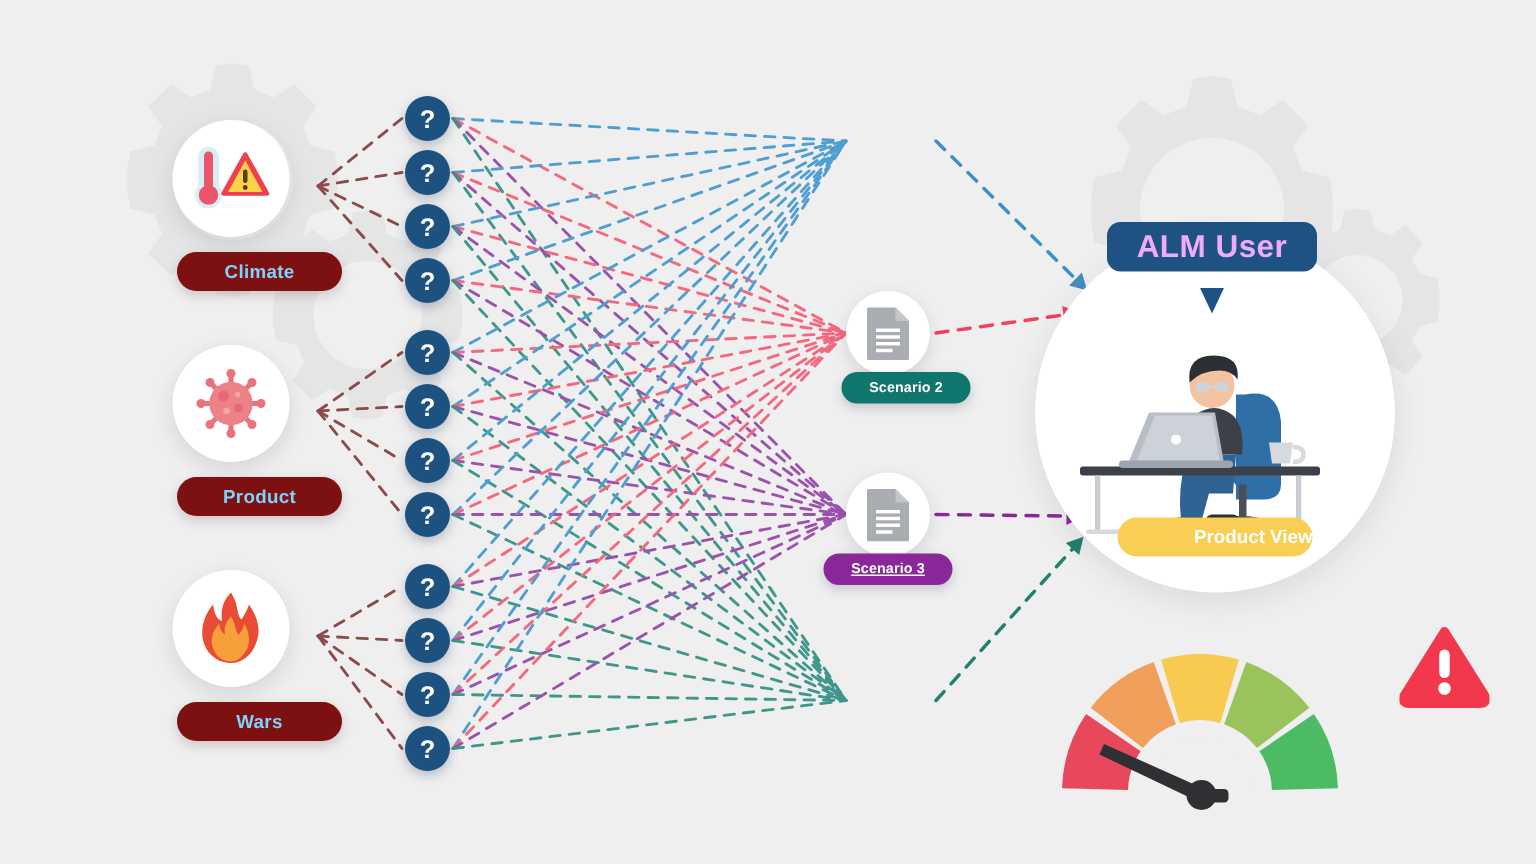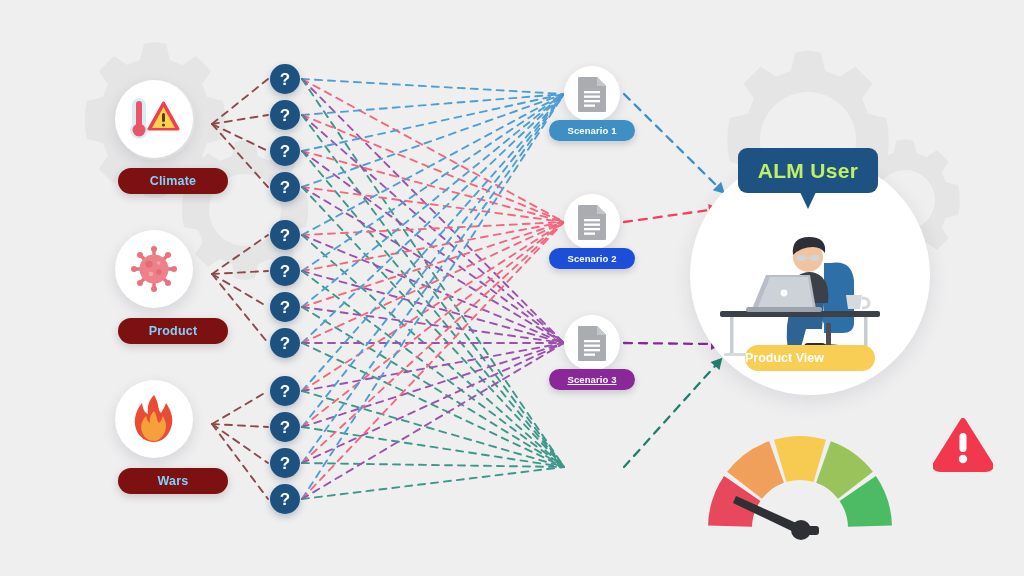--- a/index.html
+++ b/index.html
@@ -55,35 +55,35 @@
     box-shadow:0 3px 7px rgba(40,40,60,.2);
   }
 
   
   #alm-wrap{position:absolute;z-index:3;left:690px;top:155px;width:240px;height:240px;}
   #alm-circle{
     position:absolute;left:0;top:0;width:240px;height:240px;border-radius:50%;
     background:#fff;box-shadow:0 6px 20px rgba(40,40,60,.10);
   }
   #alm-bubble{
-    position:absolute;left:48px;top:-7px;width:140px;height:45px;border-radius:9px;
-    background:#1e5282;color:#bef264;
+    position:absolute;left:48px;top:-7px;width:140px;height:33px;border-radius:9px;
+    background:#1e5282;color:#f0abfc;
     display:flex;align-items:center;justify-content:center;
     font-size:21px;font-weight:bold;letter-spacing:.3px;
     z-index:4;
   }
   #alm-bubble-tail{
     position:absolute;left:110px;top:37px;width:0;height:0;
     border-left:8px solid transparent;border-right:8px solid transparent;
     border-top:17px solid #1e5282;z-index:4;
   }
   #product-view{
     position:absolute;left:55px;top:190px;width:130px;height:26px;border-radius:13px;
     background:#f8cf54;color:#fff;
-    display:flex;align-items:center;justify-content:flex-start;
+    display:flex;align-items:center;justify-content:flex-end;
     font-size:12.5px;font-weight:bold;z-index:4;
   }
 
   
   #gauge{position:absolute;left:700px;top:418px;width:200px;height:125px;z-index:3;}
   #alert-tri{position:absolute;left:933px;top:418px;width:60px;height:54px;z-index:3;}
 </style>
 </head>
 <body>
 
@@ -279,51 +279,34 @@
       </div>
       <div class="qnode" style="left: 270px; top: 448px; background: rgb(28, 81, 128); color: rgb(255, 255, 255);">
         <span>?</span>
       </div>
       <div class="qnode" style="left: 270px; top: 484px; background: rgb(28, 81, 128); color: rgb(255, 255, 255);">
         <span>?</span>
       </div>
     </div>
 
   <div id="scenarios-layer" class="layer" style="z-index:3">
-      <div class="scenario" style="left: 549px; top: 66px; width: 86px; height: 80px;">
-        <div class="sc-circle" style="left: 15px; top: 0px;">
-          <svg width="30" height="36" viewBox="0 0 30 36">
-            <path d="M2 1 h18 l9 9 v25 a1 1 0 0 1 -1 1 H2 a1 1 0 0 1 -1 -1 V2 a1 1 0 0 1 1 -1 z" fill="#a9adb2"></path>
-            <path d="M20 1 l9 9 h-9 z" fill="#c3c7cb"></path>
-            <g fill="#ffffff">
-              <rect x="7" y="15" width="16" height="2.3"></rect>
-              <rect x="7" y="19.5" width="16" height="2.3"></rect>
-              <rect x="7" y="24" width="16" height="2.3"></rect>
-              <rect x="7" y="28.5" width="11" height="2.3"></rect>
-            </g>
-          </svg>
-        </div>
-        <div class="sc-pill" style="left: 0px; top: 54px; background: rgb(62, 143, 196);">
-          <span>Scenario 1</span>
-        </div>
-      </div>
       <div class="scenario" style="left: 549px; top: 194px; width: 86px; height: 80px;">
         <div class="sc-circle" style="left: 15px; top: 0px;">
           <svg width="30" height="36" viewBox="0 0 30 36">
             <path d="M2 1 h18 l9 9 v25 a1 1 0 0 1 -1 1 H2 a1 1 0 0 1 -1 -1 V2 a1 1 0 0 1 1 -1 z" fill="#a9adb2"></path>
             <path d="M20 1 l9 9 h-9 z" fill="#c3c7cb"></path>
             <g fill="#ffffff">
               <rect x="7" y="15" width="16" height="2.3"></rect>
               <rect x="7" y="19.5" width="16" height="2.3"></rect>
               <rect x="7" y="24" width="16" height="2.3"></rect>
               <rect x="7" y="28.5" width="11" height="2.3"></rect>
             </g>
           </svg>
         </div>
-        <div class="sc-pill" style="left: 0px; top: 54px; background: #1d4ed8;">
+        <div class="sc-pill" style="left: 12px; top: 54px; background: #0f766e;">
           <span>Scenario 2</span>
         </div>
       </div>
       <div class="scenario" style="left: 549px; top: 315px; width: 86px; height: 80px;">
         <div class="sc-circle" style="left: 15px; top: 0px;">
           <svg width="30" height="36" viewBox="0 0 30 36">
             <path d="M2 1 h18 l9 9 v25 a1 1 0 0 1 -1 1 H2 a1 1 0 0 1 -1 -1 V2 a1 1 0 0 1 1 -1 z" fill="#a9adb2"></path>
             <path d="M20 1 l9 9 h-9 z" fill="#c3c7cb"></path>
             <g fill="#ffffff">
               <rect x="7" y="15" width="16" height="2.3"></rect>

